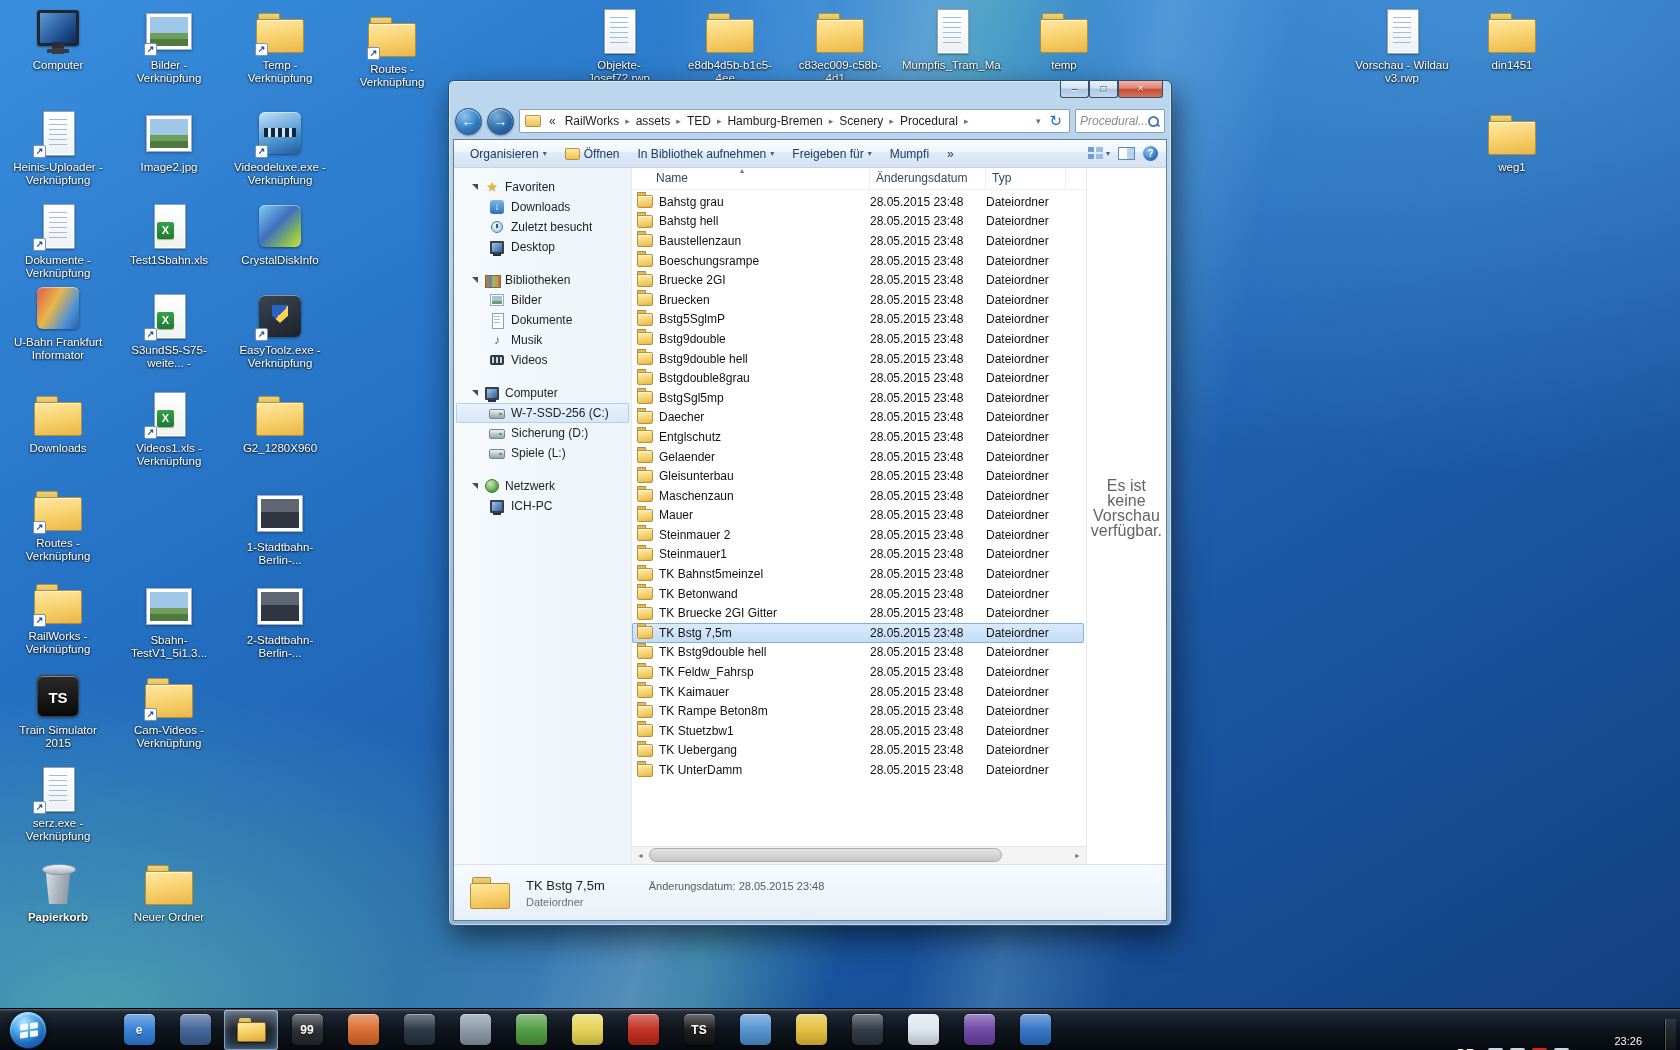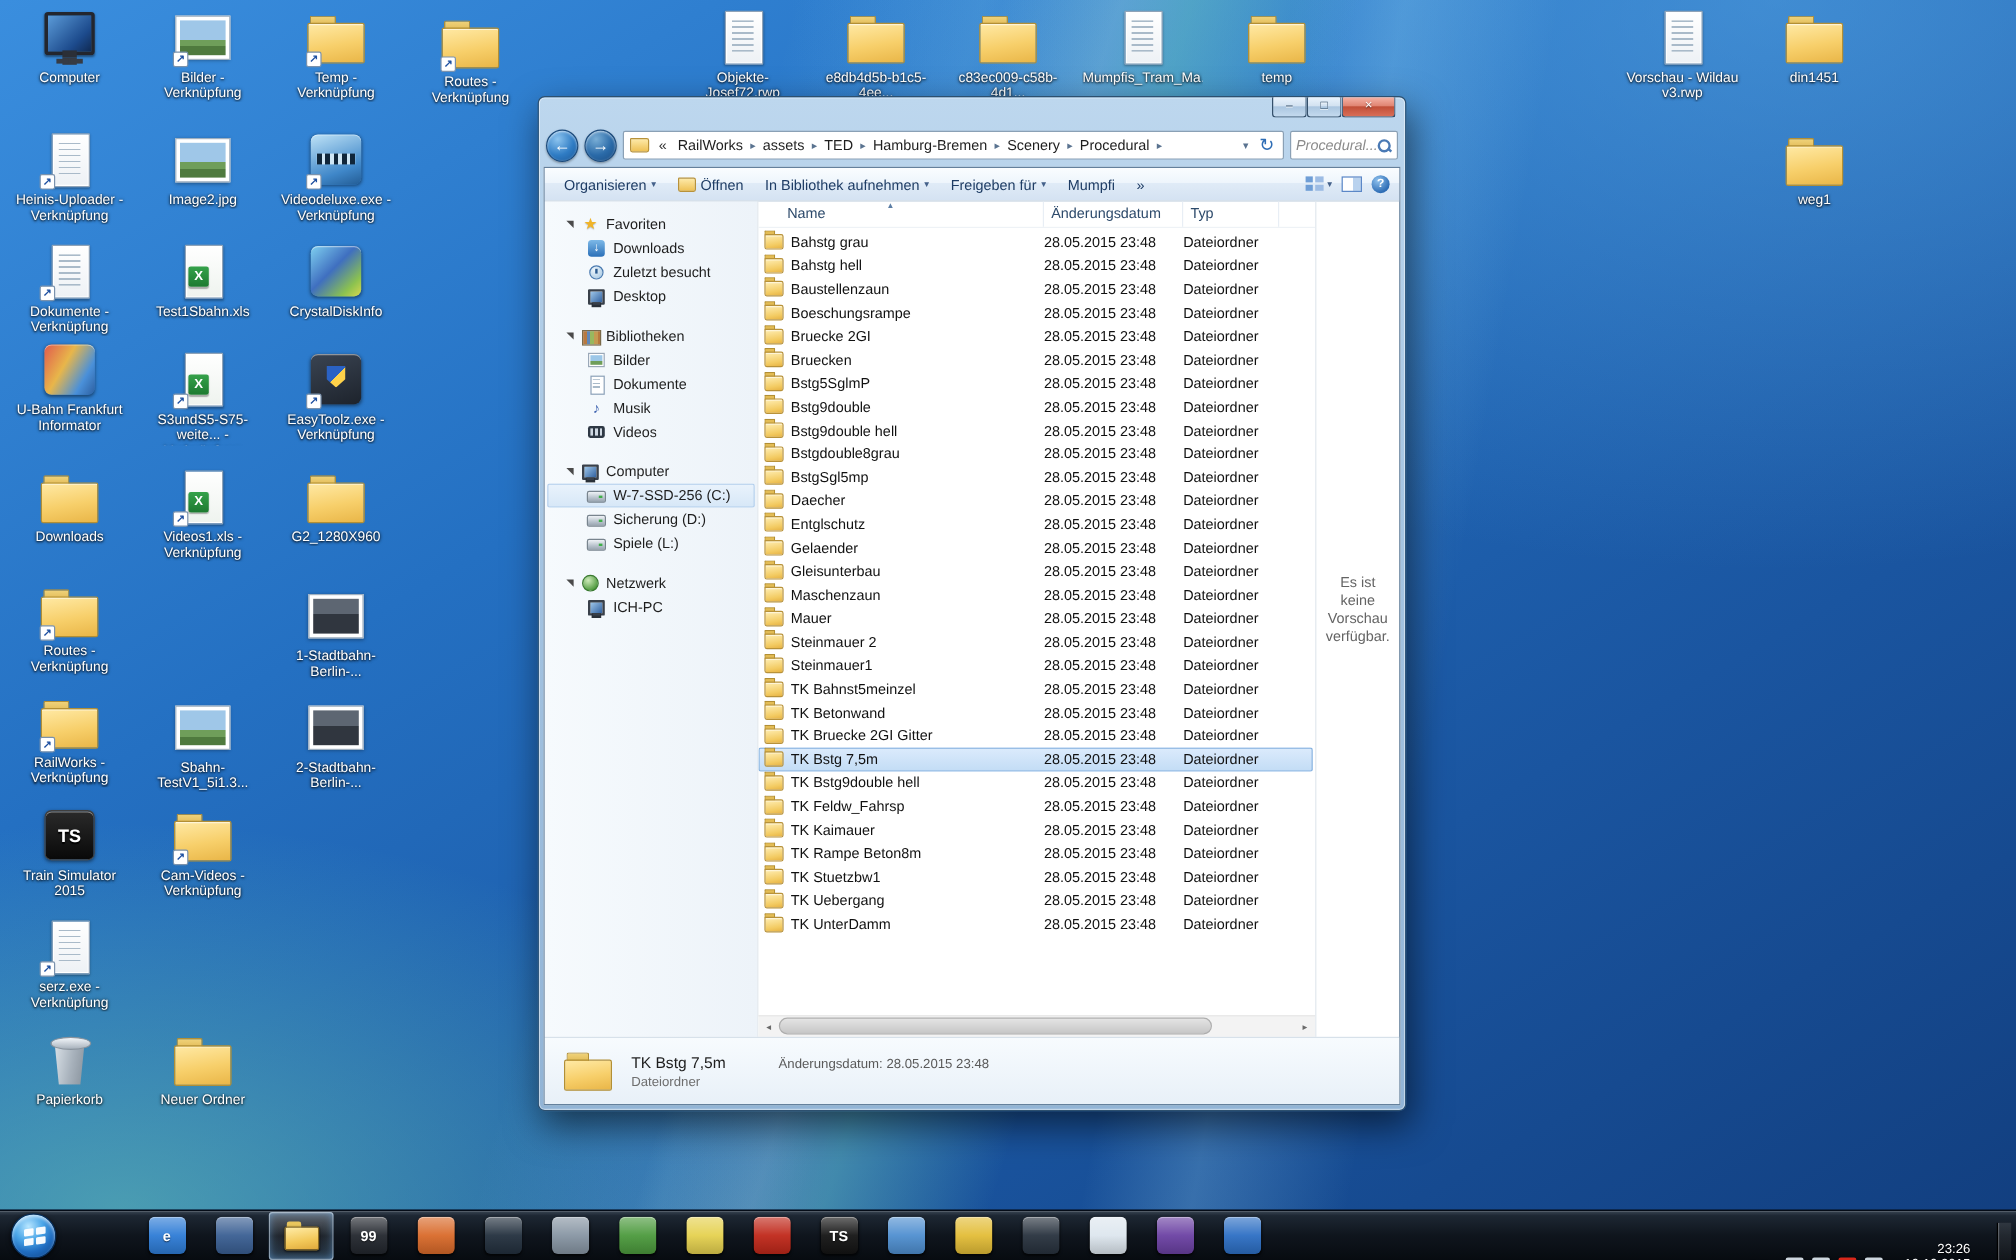--- a/index.html
+++ b/index.html
@@ -129,21 +129,21 @@
 .ficon::after{content:'';position:absolute;inset:0;background:linear-gradient(170deg,#fde9a8 10%,#f3cb62 70%,#e7b345);border:1px solid #b8923a;border-radius:1px 2px 2px 2px;box-shadow:inset 0 1px 0 rgba(255,255,255,.55);}
 .fc{white-space:nowrap;overflow:hidden;}
 .fc.name{flex:0 0 211px;}
 .fc.date{flex:0 0 116px;}
 .fc.type{flex:0 0 80px;}
 .frow.sel{background:linear-gradient(#dcebfc,#c2dcf5);box-shadow:inset 0 0 0 1px #84b0de;border-radius:2px;margin-right:2px;}
 .hscroll{flex:0 0 17px;display:flex;align-items:center;background:#f3f3f3;border-top:1px solid #e6e6e6;}
 .hs-arrow{width:17px;height:17px;font-size:8px;color:#6a6a6a;display:flex;align-items:center;justify-content:center;}
 .hs-track{flex:1;position:relative;height:17px;}
 .hs-thumb{position:absolute;left:0;top:1px;height:14px;width:84%;background:linear-gradient(#e4e4e4,#cicaca,#c6c6c6);background:linear-gradient(#e4e4e4,#c6c6c6);border:1px solid #aeaeae;border-radius:8px;}
-.preview{flex:0 0 70px;border-left:1px solid #e2e8ee;padding:310px 4px 0;font-size:12px;color:#646464;text-align:center;line-height:15px;}
+.preview{flex:0 0 70px;border-left:1px solid #e2e8ee;padding:310px 4px 0;font-size:16px;color:#646464;text-align:center;line-height:15px;}
 .details{flex:0 0 56px;border-top:1px solid #d7e1ea;background:linear-gradient(#f7fbfe,#e8f0f8);display:flex;align-items:center;padding:0 16px;gap:14px;}
 .bigfolder{width:42px;height:36px;position:relative;display:inline-block;flex:0 0 42px;}
 .bigfolder::before{content:'';position:absolute;left:2px;top:2px;width:17px;height:8px;background:linear-gradient(#efd27a,#dfb54e);border:1px solid #b28f35;border-bottom:none;border-radius:2px 2px 0 0;}
 .bigfolder::after{content:'';position:absolute;left:0;top:8px;right:2px;bottom:2px;background:linear-gradient(170deg,#ffe9a4,#f7cf6a 55%,#e9b648);border:1px solid #b28f35;border-radius:2px;}
 .d-line1{display:flex;align-items:baseline;gap:44px;}
 .d-name{font-size:13px;color:#1e1e1e;}
 .d-meta{font-size:11px;color:#5a5a5a;}
 .d-type{font-size:11px;color:#6e6e6e;margin-top:3px;}
 
 
@@ -373,21 +373,21 @@
         </div>
         <div class="dlabel">Cam-Videos - Verknüpfung</div>
       </div>
       <div class="desk-icon" style="left: 8px; top: 766px;">
         <div class="dicon-wrap">
           <div class="dicon t-document"></div>
           <span class="sc-arrow">↗</span>
         </div>
         <div class="dlabel">serz.exe - Verknüpfung</div>
       </div>
-      <div class="desk-icon" style="left: 8px; top: 860px;">
+      <div class="desk-icon" style="left: 8px; top: 860px; font-weight: bold;">
         <div class="dicon-wrap">
           <div class="dicon t-bin"></div>
         </div>
         <div class="dlabel">Papierkorb</div>
       </div>
       <div class="desk-icon" style="left: 119px; top: 860px;">
         <div class="dicon-wrap">
           <div class="dicon t-folder"></div>
         </div>
         <div class="dlabel">Neuer Ordner</div>

